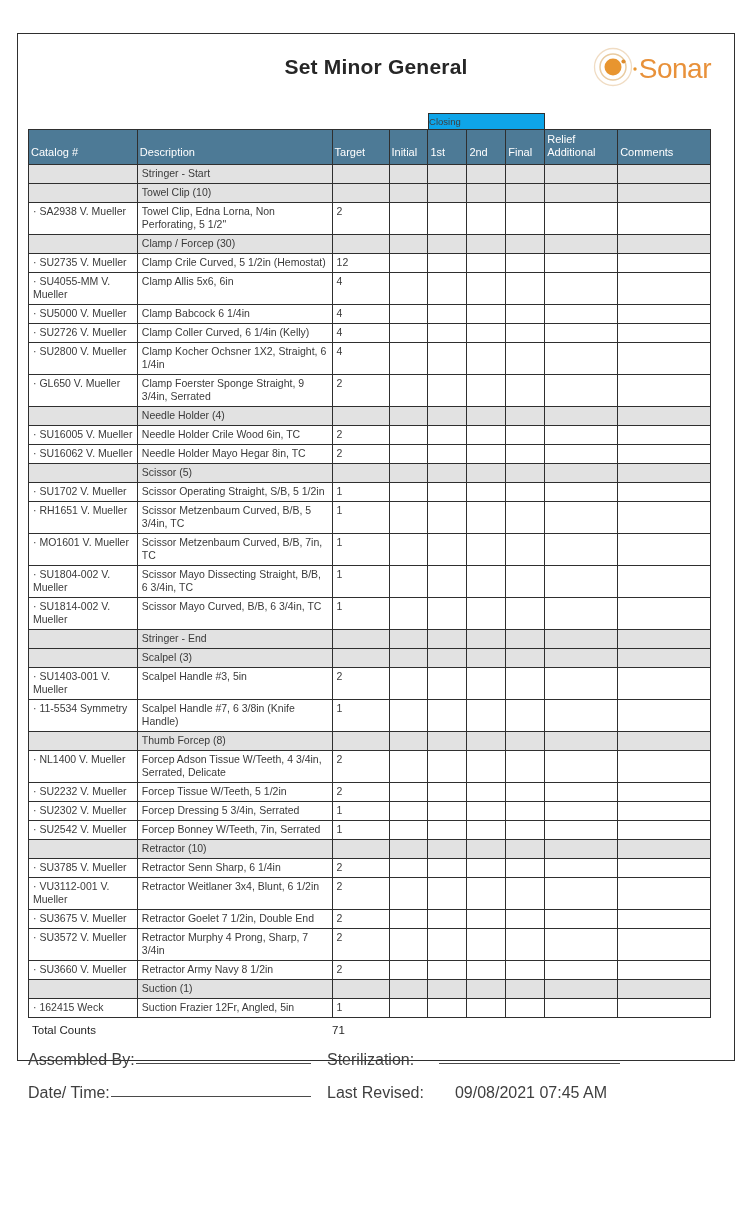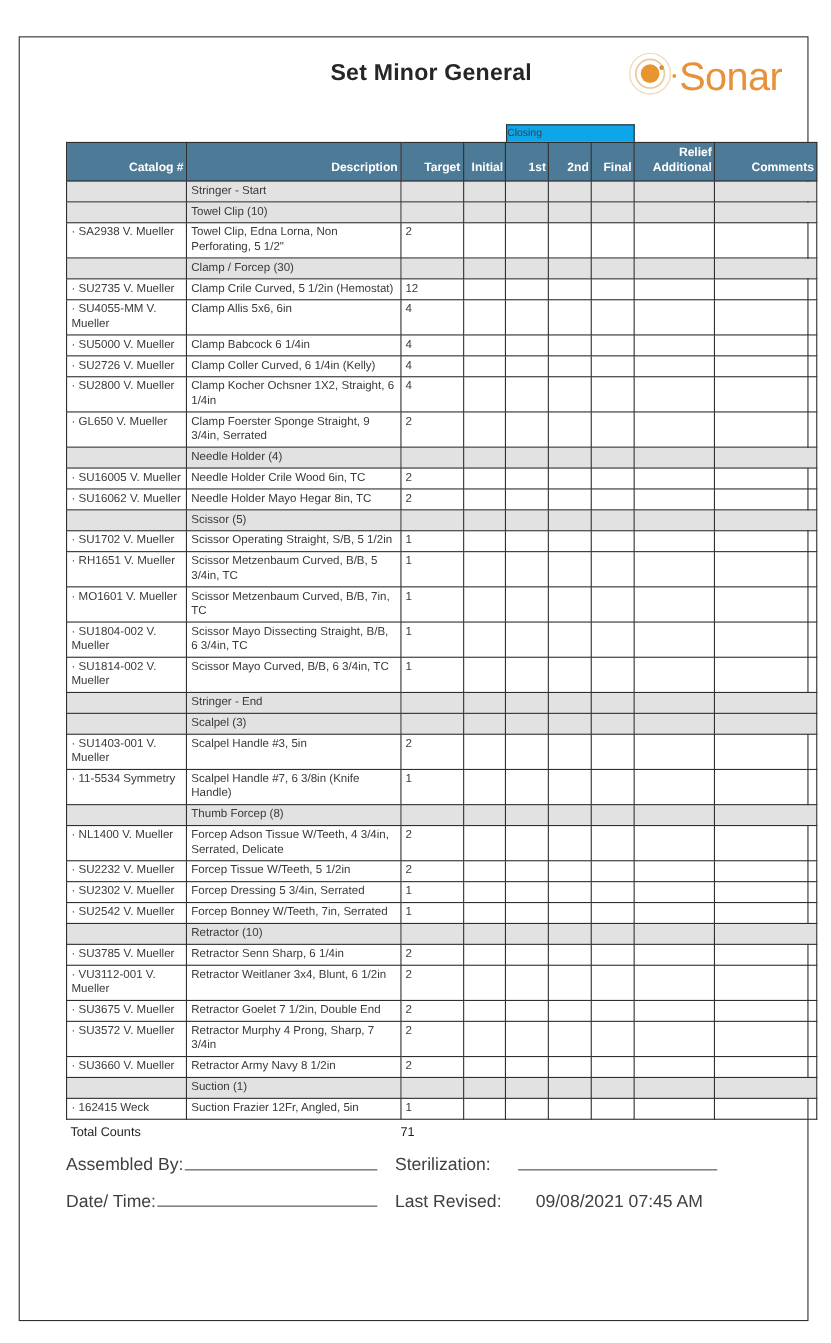--- a/index.html
+++ b/index.html
@@ -2,41 +2,41 @@
 <html><head>
 <meta charset="utf-8">
 <style>
   html,body { margin:0; padding:0; }
   body {
     width:755px; height:1221px; background:#ffffff; position:relative;
     font-family:"Liberation Sans","DejaVu Sans",sans-serif;
     -webkit-font-smoothing:antialiased;
   }
   .page {
-    position:absolute; left:17px; top:33px; width:718px; height:1168px;
-    border:1.5px solid #2f2f2f; box-sizing:border-box; background:#fff;padding-left:32px;
+    position:absolute; left:17px; top:33px; width:718px; height:1028px;
+    border:1.5px solid #2f2f2f; box-sizing:border-box; background:#fff;
   }
   .doc-header { position:relative; height:58px; }
   .title {
     margin:0; padding-top:21px; text-align:center;
     font-size:21px; font-weight:bold; color:#262626; letter-spacing:.2px;
   }
   .logo { position:absolute; top:12px; right:23px; display:flex; align-items:center; }
-  .logo-text { font-size:36px; color:#E8913A; font-weight:500; letter-spacing:-.5px; margin-left:1px; }
+  .logo-text { font-size:28px; color:#E8913A; font-weight:500; letter-spacing:-.5px; margin-left:1px; }
 
   .table-area { position:relative; margin:37px 0 0 10px; width:683px; }
   .closing-box {
     position:absolute; top:-16px; left:58.57%; width:17.14%; height:16px;
     border:1px solid #2f2f2f; border-bottom:none; box-sizing:border-box;
     text-align:left; font-size:9.5px; color:#3f3f3f; padding-top:2px; background:#0ea5e9;
   }
   table { width:100%; border-collapse:collapse; table-layout:fixed; }
   th {
-    background:#4D7A96; color:#fff; font-weight:bold; font-size:11px;
-    vertical-align:bottom; text-align:right; padding:3px 2px 5px;
+    background:#4D7A96; color:#fff; font-weight:normal; font-size:11px;
+    vertical-align:bottom; text-align:left; padding:3px 2px 5px;
     border:1px solid #2f2f2f; line-height:13px;
   }
   td {
     border:1px solid #2f2f2f; font-size:10.5px; line-height:13px;
     vertical-align:top; padding:2px 3px 3px 4px; color:#3a3a3a;
     overflow:hidden; word-wrap:break-word;
   }
   tr.section td { background:#E2E2E2; height:13px; }
   .total-row { display:flex; font-weight:normal; font-size:11.5px; color:#1f1f1f; padding:6px 0 0 4px; }
   .total-label { width:300px; }

